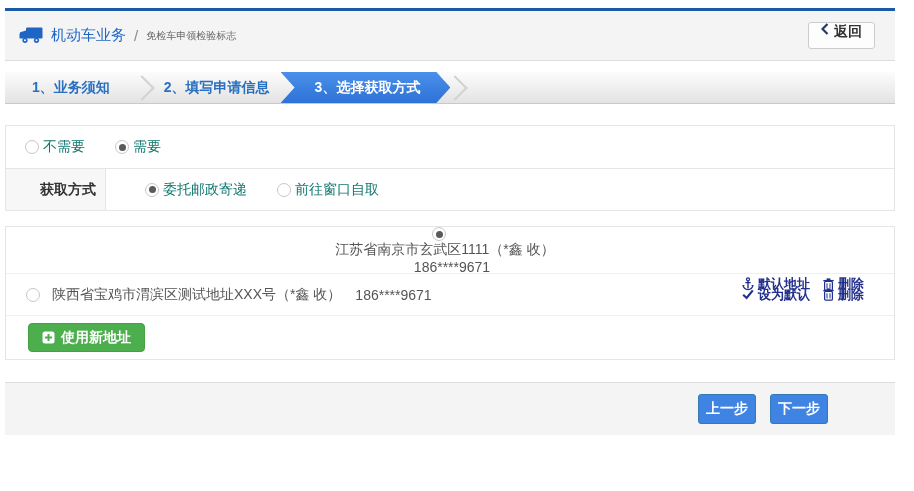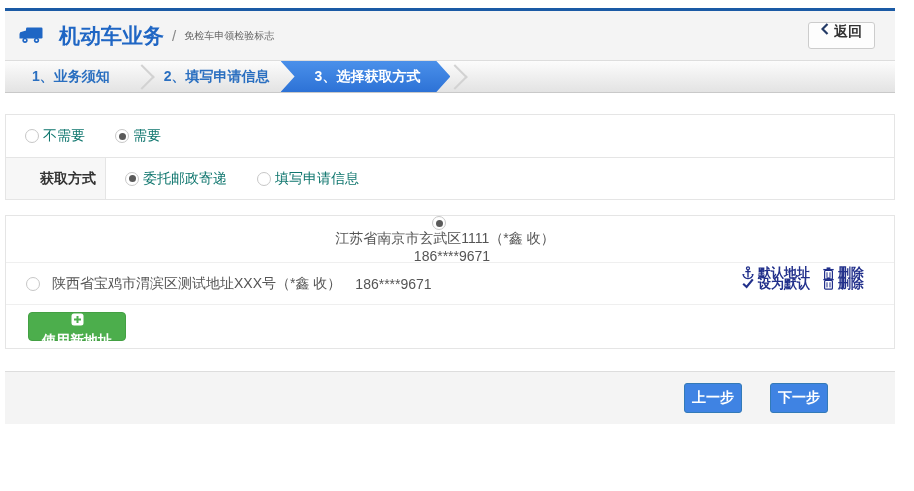--- a/index.html
+++ b/index.html
@@ -14,32 +14,33 @@
   
   .topbar {
     background:#f4f4f4;
     border-top: 3px solid #1a5aa5;
     border-bottom: 1px solid #ddd;
     height: 53px;
     display:flex; align-items:center; justify-content:space-between;
     padding: 0 20px 0 14px;
   }
   .breadcrumb { display:flex; align-items:center; gap:8px; }
-  .brand { color:#1f66c4; font-size:21px; font-weight:bold;margin-left:8px; }
+  .brand { color:#1f66c4; font-size:15px; font-weight:normal; }
   .crumb-sep { color:#888; font-size:15px; }
   .crumb-sub { color:#666; font-size:10px; }
   .back-btn {
     display:flex; gap:5px;
     background:#fdfdfd; border:1px solid #ccc; border-radius:3px;
     height:27px; padding:0 12px; font-size:14px; color:#333; font-weight:bold;
     cursor:pointer; font-family:inherit;
   }
 
   
   .steps {
+    margin-top: 11px;
     height: 32px;
     background: linear-gradient(#fcfcfc, #e3e3e3);
     border-bottom: 1px solid #c9c9c9;
     display:flex; align-items:stretch;
     overflow:hidden;
   }
   .step {
     display:flex; align-items:center;
     padding: 0 27px;
     color:#2a6fc0; font-weight:bold; font-size:14px;
@@ -59,21 +60,21 @@
     margin-left: -16px;
     clip-path: polygon(0 0, calc(100% - 14px) 0, 100% 50%, calc(100% - 14px) 100%, 0 100%, 14px 50%);
   }
 
   
   .form-table {
     margin-top: 21px;
     border: 1px solid #e5e5e5;
   }
   .form-row { display:flex; height: 42px; }
-  .form-row + .form-row { border-top: 1px solid #e5e5e5; }
+  .form-row + .form-row { border-top: 1px solid #e5e5e5; gap: 20px; }
   .form-label {
     width: 100px; background:#f7f7f7; border-right:1px solid #e5e5e5;
     display:flex; align-items:center; justify-content:flex-end;
     padding-right: 9px;
     color:#333; font-weight:bold;
   }
   .form-content { flex:1; display:flex; align-items:center; padding-left: 19px; background:#fff; }
   .radio-opt { display:flex; align-items:center; gap:4px; margin-right: 30px; cursor:pointer; color:#0f766e; }
   .radio {
     width: 14px; height: 14px; border-radius: 50%;
@@ -113,30 +114,30 @@
     display:flex; align-items:center; gap:4px;
     color:#22308b; font-size:13px; font-weight:bold;
     text-decoration:none; cursor:pointer;
   }
   .btn-row { height: 43px; display:flex; align-items:center; padding-left: 22px; }
   .new-addr-btn {
     display:flex; align-items:center; gap:6px;
     background:#4cae4c; border:1px solid #43a043; border-radius:4px;
     color:#fff; font-weight:bold; font-size:14px;
     height: 29px; padding: 0 13px;
-    cursor:pointer; font-family:inherit;flex-direction:column;
+    cursor:pointer; font-family:inherit;
   }
 
   
   .footer-bar {
     margin-top: 22px;
     height: 53px;
     background:#f4f4f4; border-top: 1px solid #ddd;
     display:flex; align-items:center; justify-content:flex-end;
-    gap: 28px; padding-right: 67px;
+    gap: 14px; padding-right: 67px;
   }
   .nav-btn {
     background:#3f83e3; border:1px solid #337ab7; border-radius:3px;
     color:#fff; font-weight:bold; font-size:14px; font-family:inherit;
     width: 58px; height: 30px; cursor:pointer;
   }
 
   .icon-svg { display:block; }
 </style>
 </head>
@@ -199,21 +200,21 @@
     </div>
     <div class="form-row">
       <div class="form-label">获取方式</div>
       <div class="form-content">
         <label class="radio-opt">
           <span class="radio on"></span>
           <span>委托邮政寄递</span>
         </label>
         <label class="radio-opt">
           <span class="radio"></span>
-          <span>填写申请信息</span>
+          <span>前往窗口自取</span>
         </label>
       </div>
     </div>
   </div>
 
   <section class="address-box">
 
     <div class="addr-row r1">
       <span class="radio on addr-radio"></span>
       <span class="addr-text">江苏省南京市玄武区1111（*鑫 收）</span>

